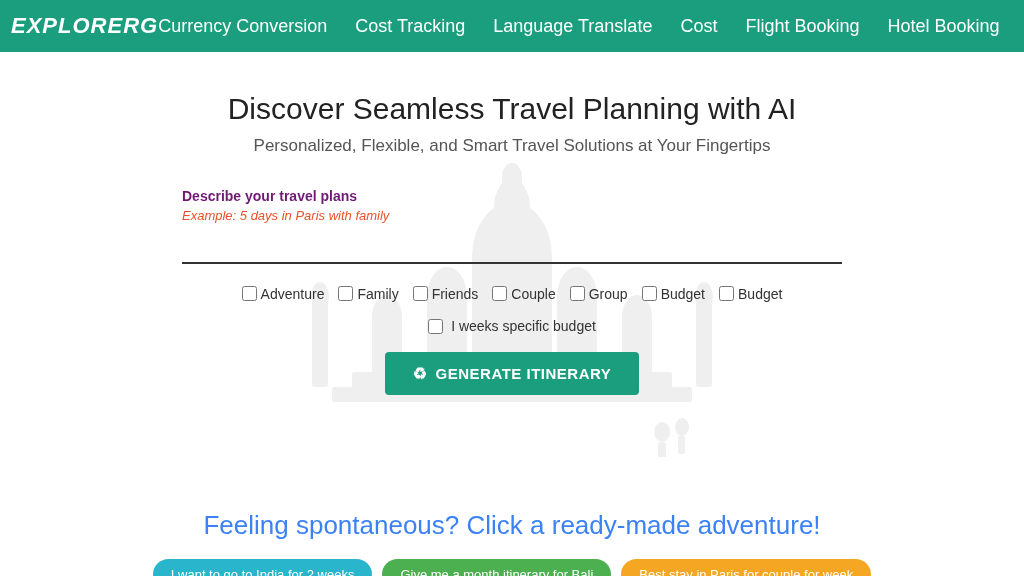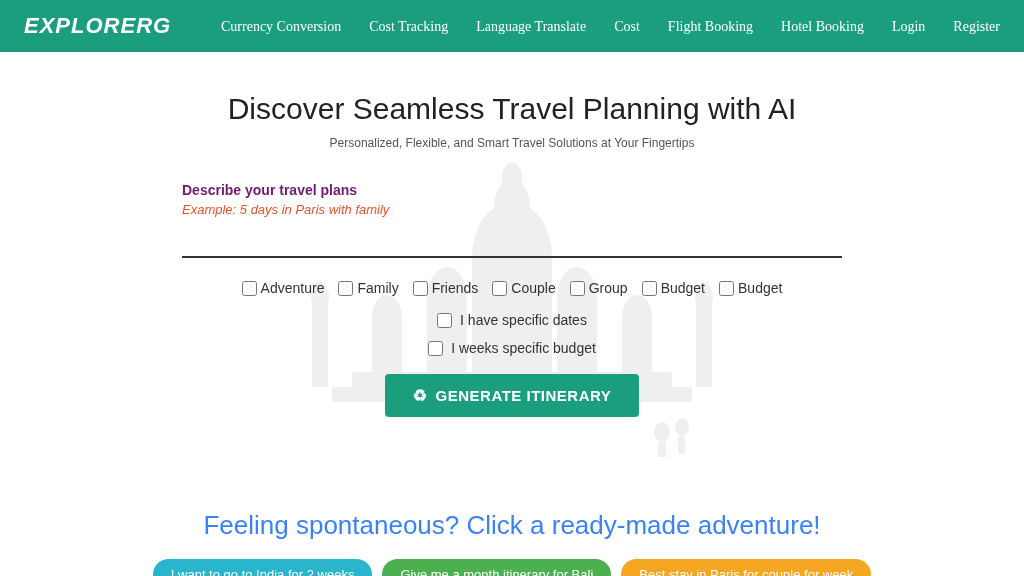--- a/index.html
+++ b/index.html
@@ -3,44 +3,43 @@
   <meta charset="utf-8">
   <style>
     * { margin: 0; padding: 0; box-sizing: border-box; }
     body { font-family: 'Segoe UI', Arial, sans-serif; background: #fff; overflow-x: hidden; }
 
     
     nav {
       background: #1a9e7e;
       display: flex;
       align-items: center;
-      padding: 0 24px;
+      padding: 0 11px;
       height: 52px;
       position: relative;
       z-index: 10;
     }
     .nav-logo {
       color: #fff;
       font-size: 22px;
       font-weight: 800;
       letter-spacing: 1px;
       margin-right: auto;
       font-style: italic;
     }
     .nav-links {
       display: flex;
       gap: 28px;
       list-style: none;
     }
     .nav-links li a {
       color: #fff;
       text-decoration: none;
-      font-size: 14px;
+      font-size: 18px;
       white-space: nowrap;
-      font-family: Liberation Serif, serif;
     }
 
     
     .hero {
       position: relative;
       min-height: 430px;
       display: flex;
       flex-direction: column;
       align-items: center;
       padding: 40px 20px 30px;
@@ -70,21 +69,21 @@
       align-items: center;
     }
     .hero-title {
       font-size: 30px;
       font-weight: 400;
       color: #222;
       text-align: left;
       margin-bottom: 10px;
     }
     .hero-subtitle {
-      font-size: 12px;
+      font-size: 17px;
       color: #555;
       text-align: center;
       margin-bottom: 32px;
     }
     .form-section {
       width: 100%;
       max-width: 680px;
       padding: 0 10px;
     }
     .form-label {
@@ -113,21 +112,21 @@
     .checkboxes-row {
       display: flex;
       align-items: center;
       gap: 14px;
       flex-wrap: wrap;
       justify-content: center;
       margin-bottom: 16px;
     }
     .checkbox-item {
       display: flex;
-      align-items: flex-end;
+      align-items: flex-start;
       gap: 4px;
       font-size: 14px;
       color: #333;
       cursor: pointer;
     }
     .checkbox-item input[type="checkbox"] {
       width: 15px;
       height: 15px;
       cursor: pointer;
     }
@@ -295,24 +294,20 @@
           </label>
           <label class="checkbox-item">
             <input type="checkbox" style="">
             <span>Budget</span>
           </label>
         </div>
 
       <div class="form-center">
         <label class="checkbox-single">
           <input type="checkbox" style="">
-          <span>I have specific dates</span>
-        </label>
-        <label class="checkbox-single">
-          <input type="checkbox" style="">
           <span>I weeks specific budget</span>
         </label>
         <button class="btn-generate">
           <span class="generate-icon">♻</span>
           <span>GENERATE ITINERARY</span>
         </button>
       </div>
     </div>
   </div>
 </section>

